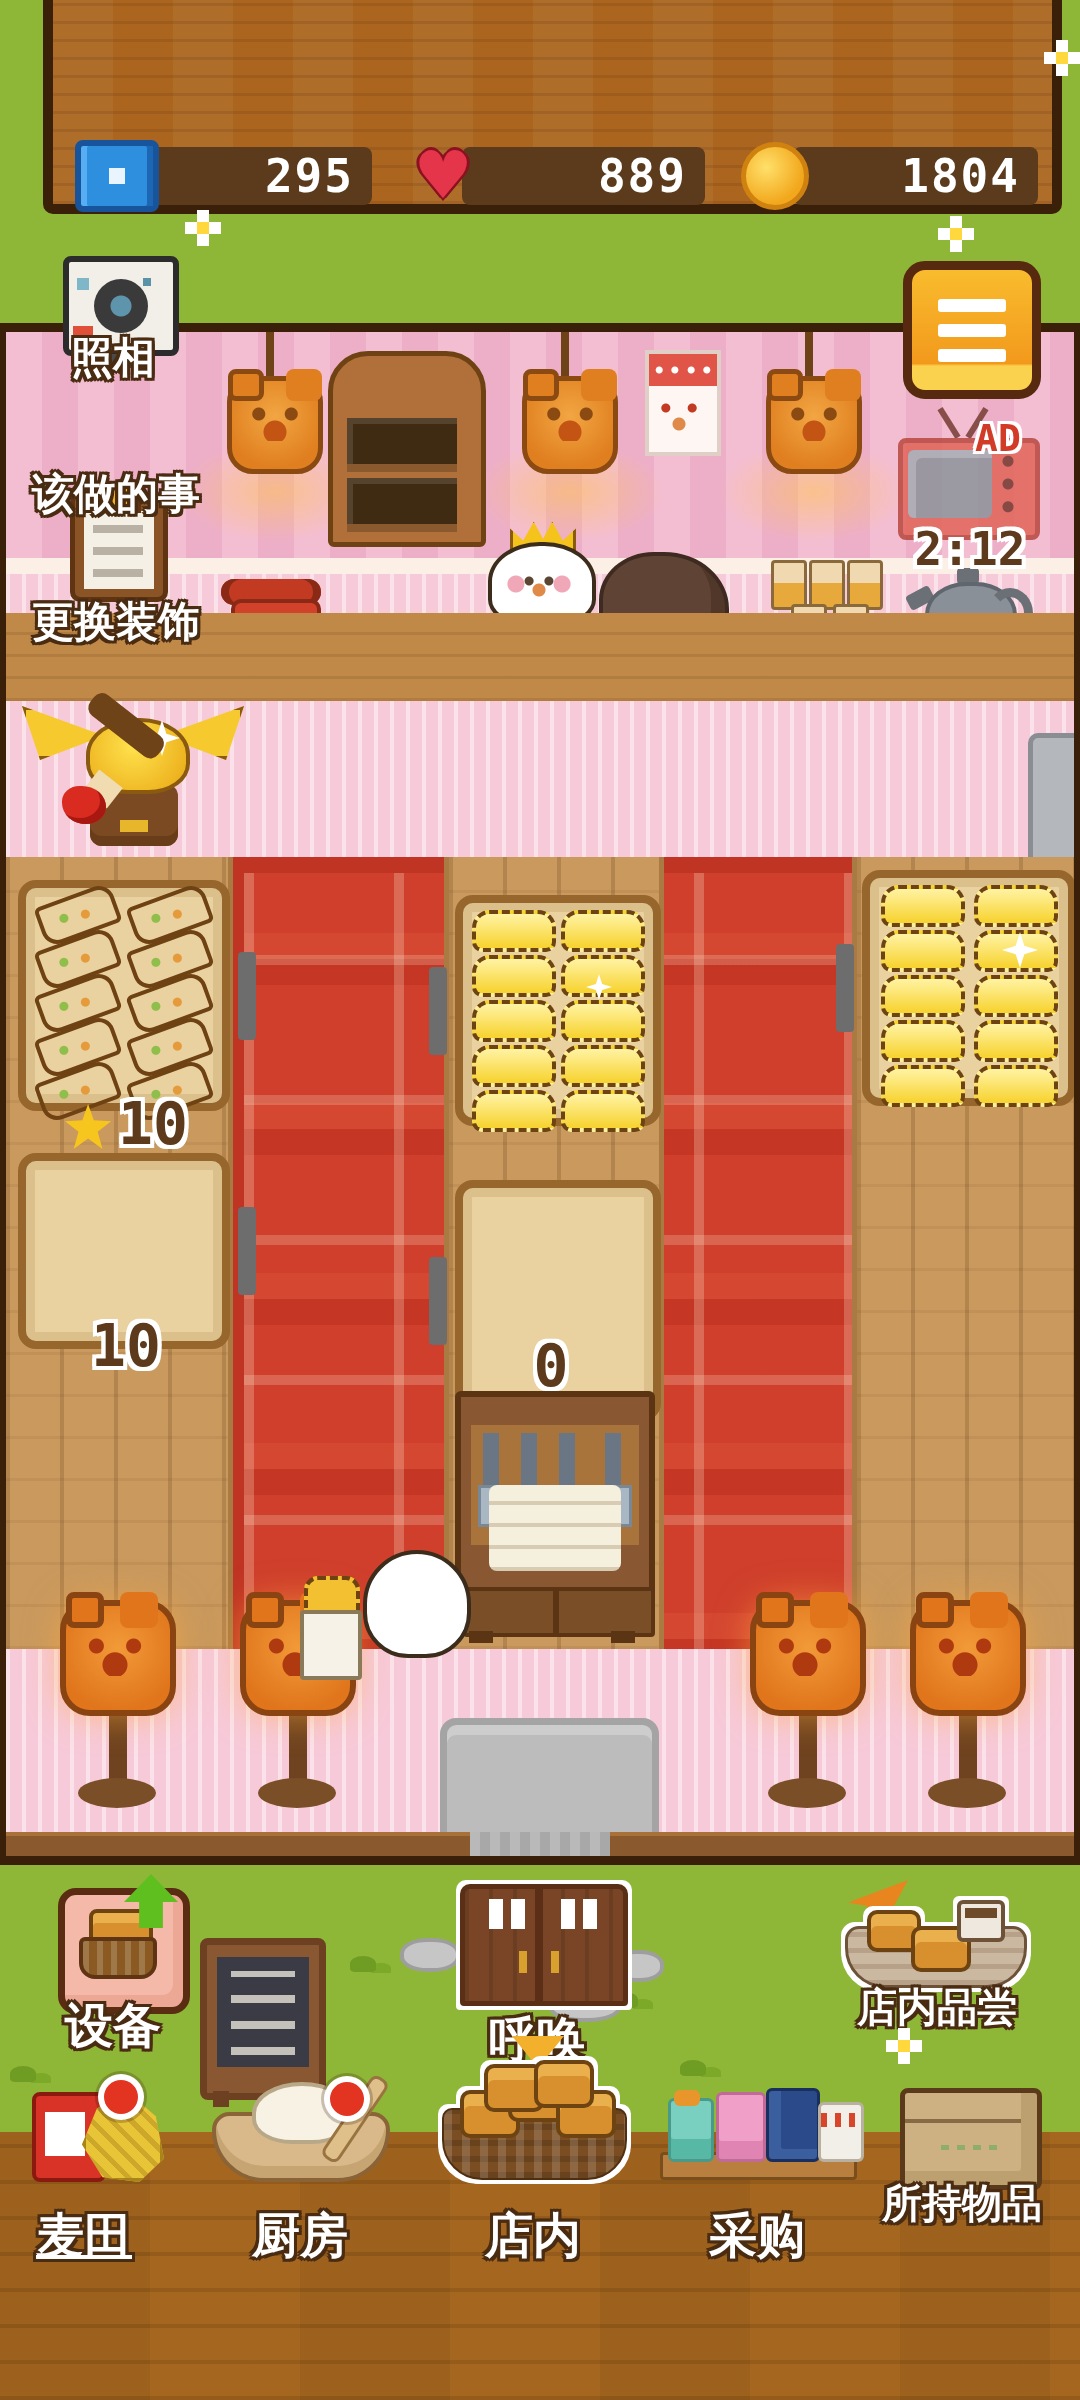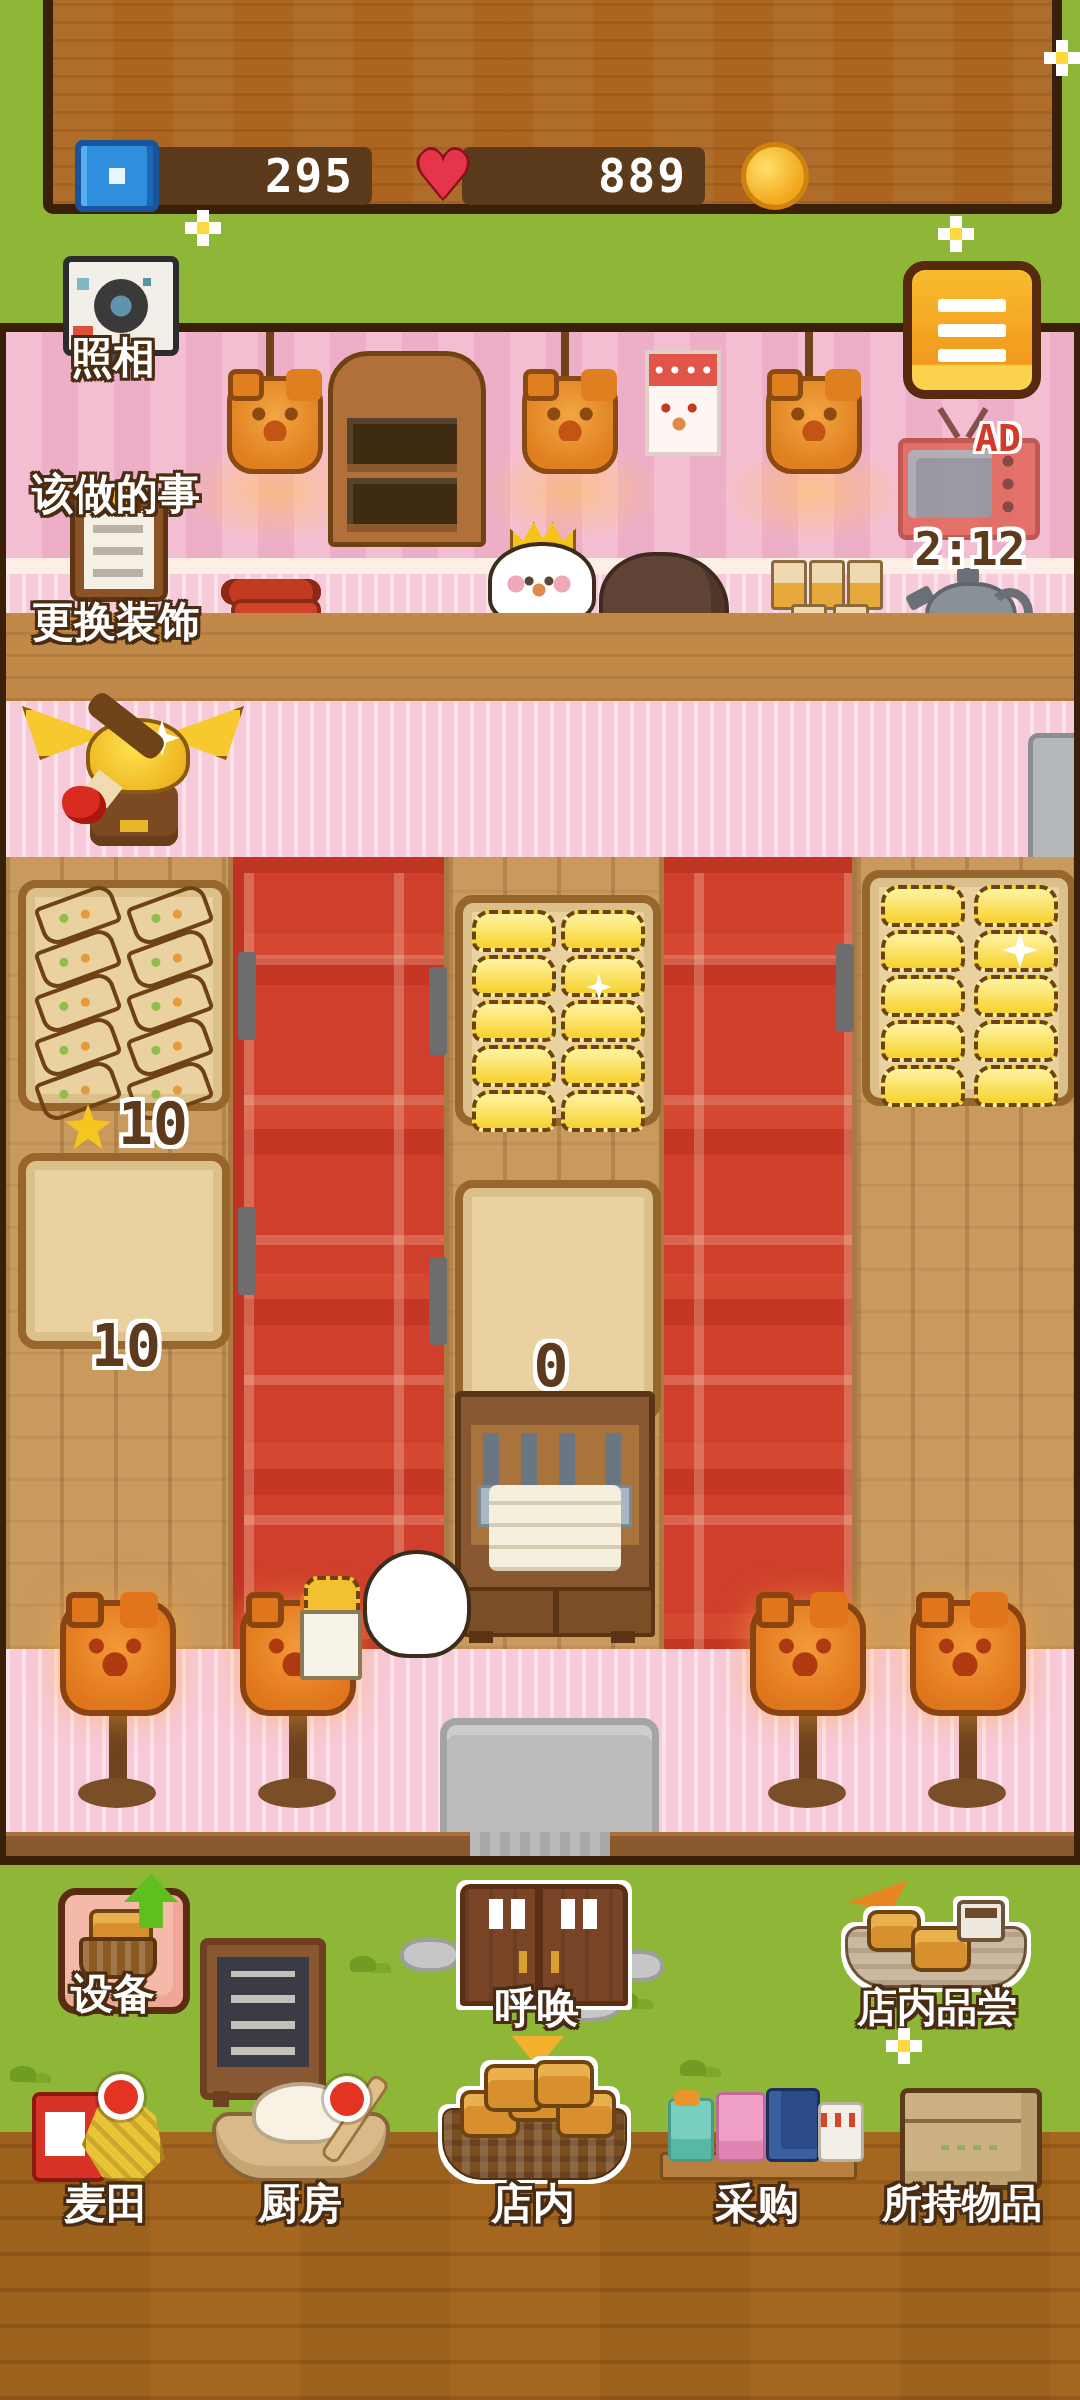--- a/index.html
+++ b/index.html
@@ -243,21 +243,21 @@
         box-shadow:inset 0 -12px 0 #c6a573;}
   .doughball{width:92px;height:54px;background:#f7f2e4;border:4px solid #b8a888;border-radius:50% 50% 40% 40%;position:absolute;}
   .pin{width:14px;height:92px;background:#e0c08a;border:3px solid #9a7440;border-radius:8px;position:absolute;transform:rotate(34deg);}
   .shelf-ic{width:195px;height:92px;position:absolute;}
   .shelf-ic .plank{position:absolute;left:0;top:62px;width:191px;height:22px;background:#b97f3e;border:3px solid #7a4e1c;border-radius:4px;}
   .bottle{position:absolute;border-radius:6px;}
   .box-ic{width:132px;height:92px;background:#cdb183;border:5px solid #5a3a1a;border-radius:8px;position:absolute;
         box-shadow:inset -16px -14px 0 #bda06f;
         background-image:linear-gradient(rgba(90,58,26,.6) 0 0),repeating-linear-gradient(90deg,#8fae6a 0 8px,transparent 8px 16px);
         background-size:100% 4px,60px 5px;background-position:0 26px,36px 52px;background-repeat:no-repeat;}
-  .nav-lbl{font-size:42px;}
+  .nav-lbl{font-size:48px;margin-top:28px;}
   .nav-lbl-sm{font-size:40px;}
 </style>
 </head>
 <body>
 
 <div id="screen">
 
   <div class="abs sign">
     <div class="stats-row">
       <div class="stat-group">
@@ -267,20 +267,23 @@
           </div>
       </div>
       <div class="stat-group">
         <div class="ic-heart">♥</div>
         <div class="stat-pill">
             <span>889</span>
           </div>
       </div>
       <div class="stat-group">
         <div class="ic-coin"></div>
+        <div class="stat-pill">
+            <span>1804</span>
+          </div>
       </div>
     </div>
   </div>
 
   <div class="abs flower" style="left:197px;top:222px;"></div>
   <div class="abs flower" style="left:950px;top:228px;"></div>
   <div class="abs flower" style="left:1056px;top:52px;"></div>
 
   <div class="abs" id="shop">
     <div class="abs upper-wall"></div>
@@ -528,21 +531,21 @@
     <div class="bread-bun" style="left:22px;top:12px;width:46px;height:34px;"></div>
     <div class="bread-bun" style="left:66px;top:28px;width:52px;height:38px;"></div>
     <div class="cup" style="left:112px;top:2px;"></div>
   </div>
   <div class="abs lbl nav-lbl-sm" style="left:817px;top:1986px;width:240px;">店内品尝</div>
   <div class="abs flower" style="left:898px;top:2040px;"></div>
 
   <div class="abs flour-bag" style="left:32px;top:2092px;"></div>
   <div class="abs wheat" style="left:82px;top:2088px;"></div>
   <div class="abs red-badge" style="left:104px;top:2080px;"></div>
-  <div class="abs lbl nav-lbl" style="left:26px;top:2182px;width:160px;">麦田</div>
+  <div class="abs lbl nav-lbl" style="left:4px;top:2182px;width:160px;text-decoration:underline;">麦田</div>
 
   <div class="abs bowl" style="left:212px;top:2112px;"></div>
   <div class="abs doughball" style="left:252px;top:2082px;"></div>
   <div class="abs pin" style="left:345px;top:2070px;"></div>
   <div class="abs red-badge" style="left:330px;top:2082px;"></div>
   <div class="abs lbl nav-lbl" style="left:220px;top:2182px;width:160px;">厨房</div>
 
   <div class="abs big-basket" style="left:442px;top:2064px;">
     <div class="bb"></div>
     <div class="bread-bun" style="left:18px;top:26px;"></div>

